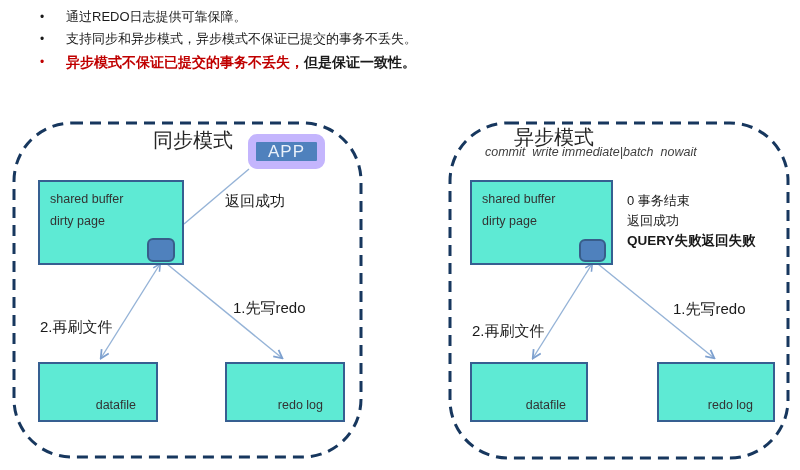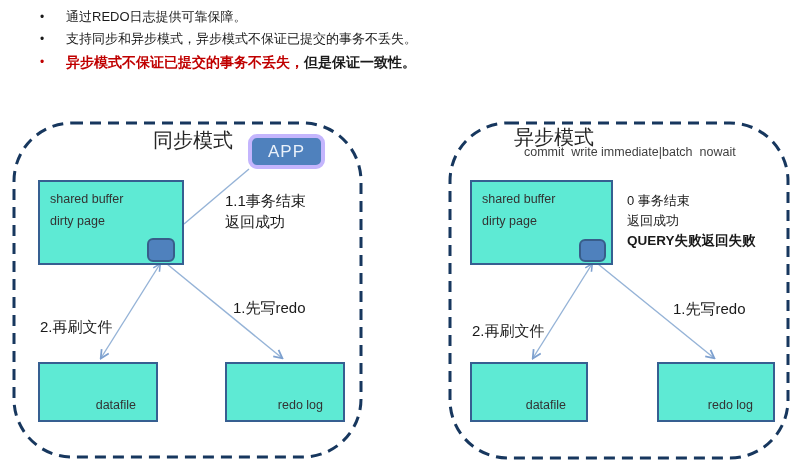--- a/index.html
+++ b/index.html
@@ -25,21 +25,21 @@
   .panel-border { fill:none; stroke:#17375e; stroke-width:3; stroke-dasharray:11 7; }
   .conn { stroke:#95b3d7; stroke-width:1.4; fill:none; }
 
   
   .panel-title { position:absolute; font-size:20px; color:#262626; white-space:nowrap; }
   .panel-subtitle { position:absolute; font-size:12.5px; color:#3f3f3f; white-space:pre; }
   .box { position:absolute; background:#5eead4; border:2.5px solid #365f91; }
   .buffer-box { padding:7px 0 0 10px; font-size:12.5px; line-height:1.75; color:#333333; }
   .file-box { display:flex; align-items:flex-end; justify-content:flex-end; padding:0 20px 8px 0; font-size:12.5px; color:#333333; }
   .chip { position:absolute; background:#4f81bd; border:2px solid #385d8a; border-radius:6px; }
-  .app-btn { position:absolute; left:248px; top:134px; width:77px; height:35px; background:#4f81bd; border:4px solid #c4b5fd; border-radius:9px;
+  .app-btn { position:absolute; left:248px; top:134px; width:77px; height:35px; background:#4f81bd; border:8px solid #c4b5fd; border-radius:9px;
              display:flex; align-items:center; justify-content:center; color:#eaf1fa; font-size:17px; letter-spacing:1px; }
   .flow-label { position:absolute; font-size:15px; color:#1a1a1a; line-height:1.4; white-space:nowrap; }
   .note-line { font-size:13px; color:#1a1a1a; line-height:1.55; white-space:nowrap; }
   .note-line.bold { font-weight:bold; font-size:13.5px; }
 </style>
 </head>
 <body>
 
 <div class="stage">
 
@@ -85,36 +85,35 @@
     <span>APP</span>
   </div>
 
   <div class="box buffer-box" style="left:38px; top:180px; width:146px; height:85px;">
     <div>shared buffer</div>
     <div>dirty page</div>
   </div>
   <div class="chip" style="left:147px; top:238px; width:28px; height:24px;"></div>
 
   <div class="flow-label" style="left:225px; top:190px;">
-    <div>1.1事务结束</div>
     <div>返回成功</div>
   </div>
 
   <div class="flow-label" style="left:40px; top:316px;">2.再刷文件</div>
   <div class="flow-label" style="left:233px; top:297px;">1.先写redo</div>
 
   <div class="box file-box" style="left:38px; top:362px; width:120px; height:60px;">
     <span>datafile</span>
   </div>
   <div class="box file-box" style="left:225px; top:362px; width:120px; height:60px;">
     <span>redo log</span>
   </div>
 
   <div class="panel-title" style="left:514px; top:124px;">异步模式</div>
-  <div class="panel-subtitle" style="left:524px; top:145px;">commit  write immediate|batch  nowait</div>
+  <div class="panel-subtitle" style="left:485px; top:145px;font-style:italic;">commit  write immediate|batch  nowait</div>
 
   <div class="box buffer-box" style="left:470px; top:180px; width:143px; height:85px;">
     <div>shared buffer</div>
     <div>dirty page</div>
   </div>
   <div class="chip" style="left:579px; top:239px; width:27px; height:23px;"></div>
 
   <div style="position:absolute; left:627px; top:191px;">
     <div class="note-line">0 事务结束</div>
     <div class="note-line">返回成功</div>

